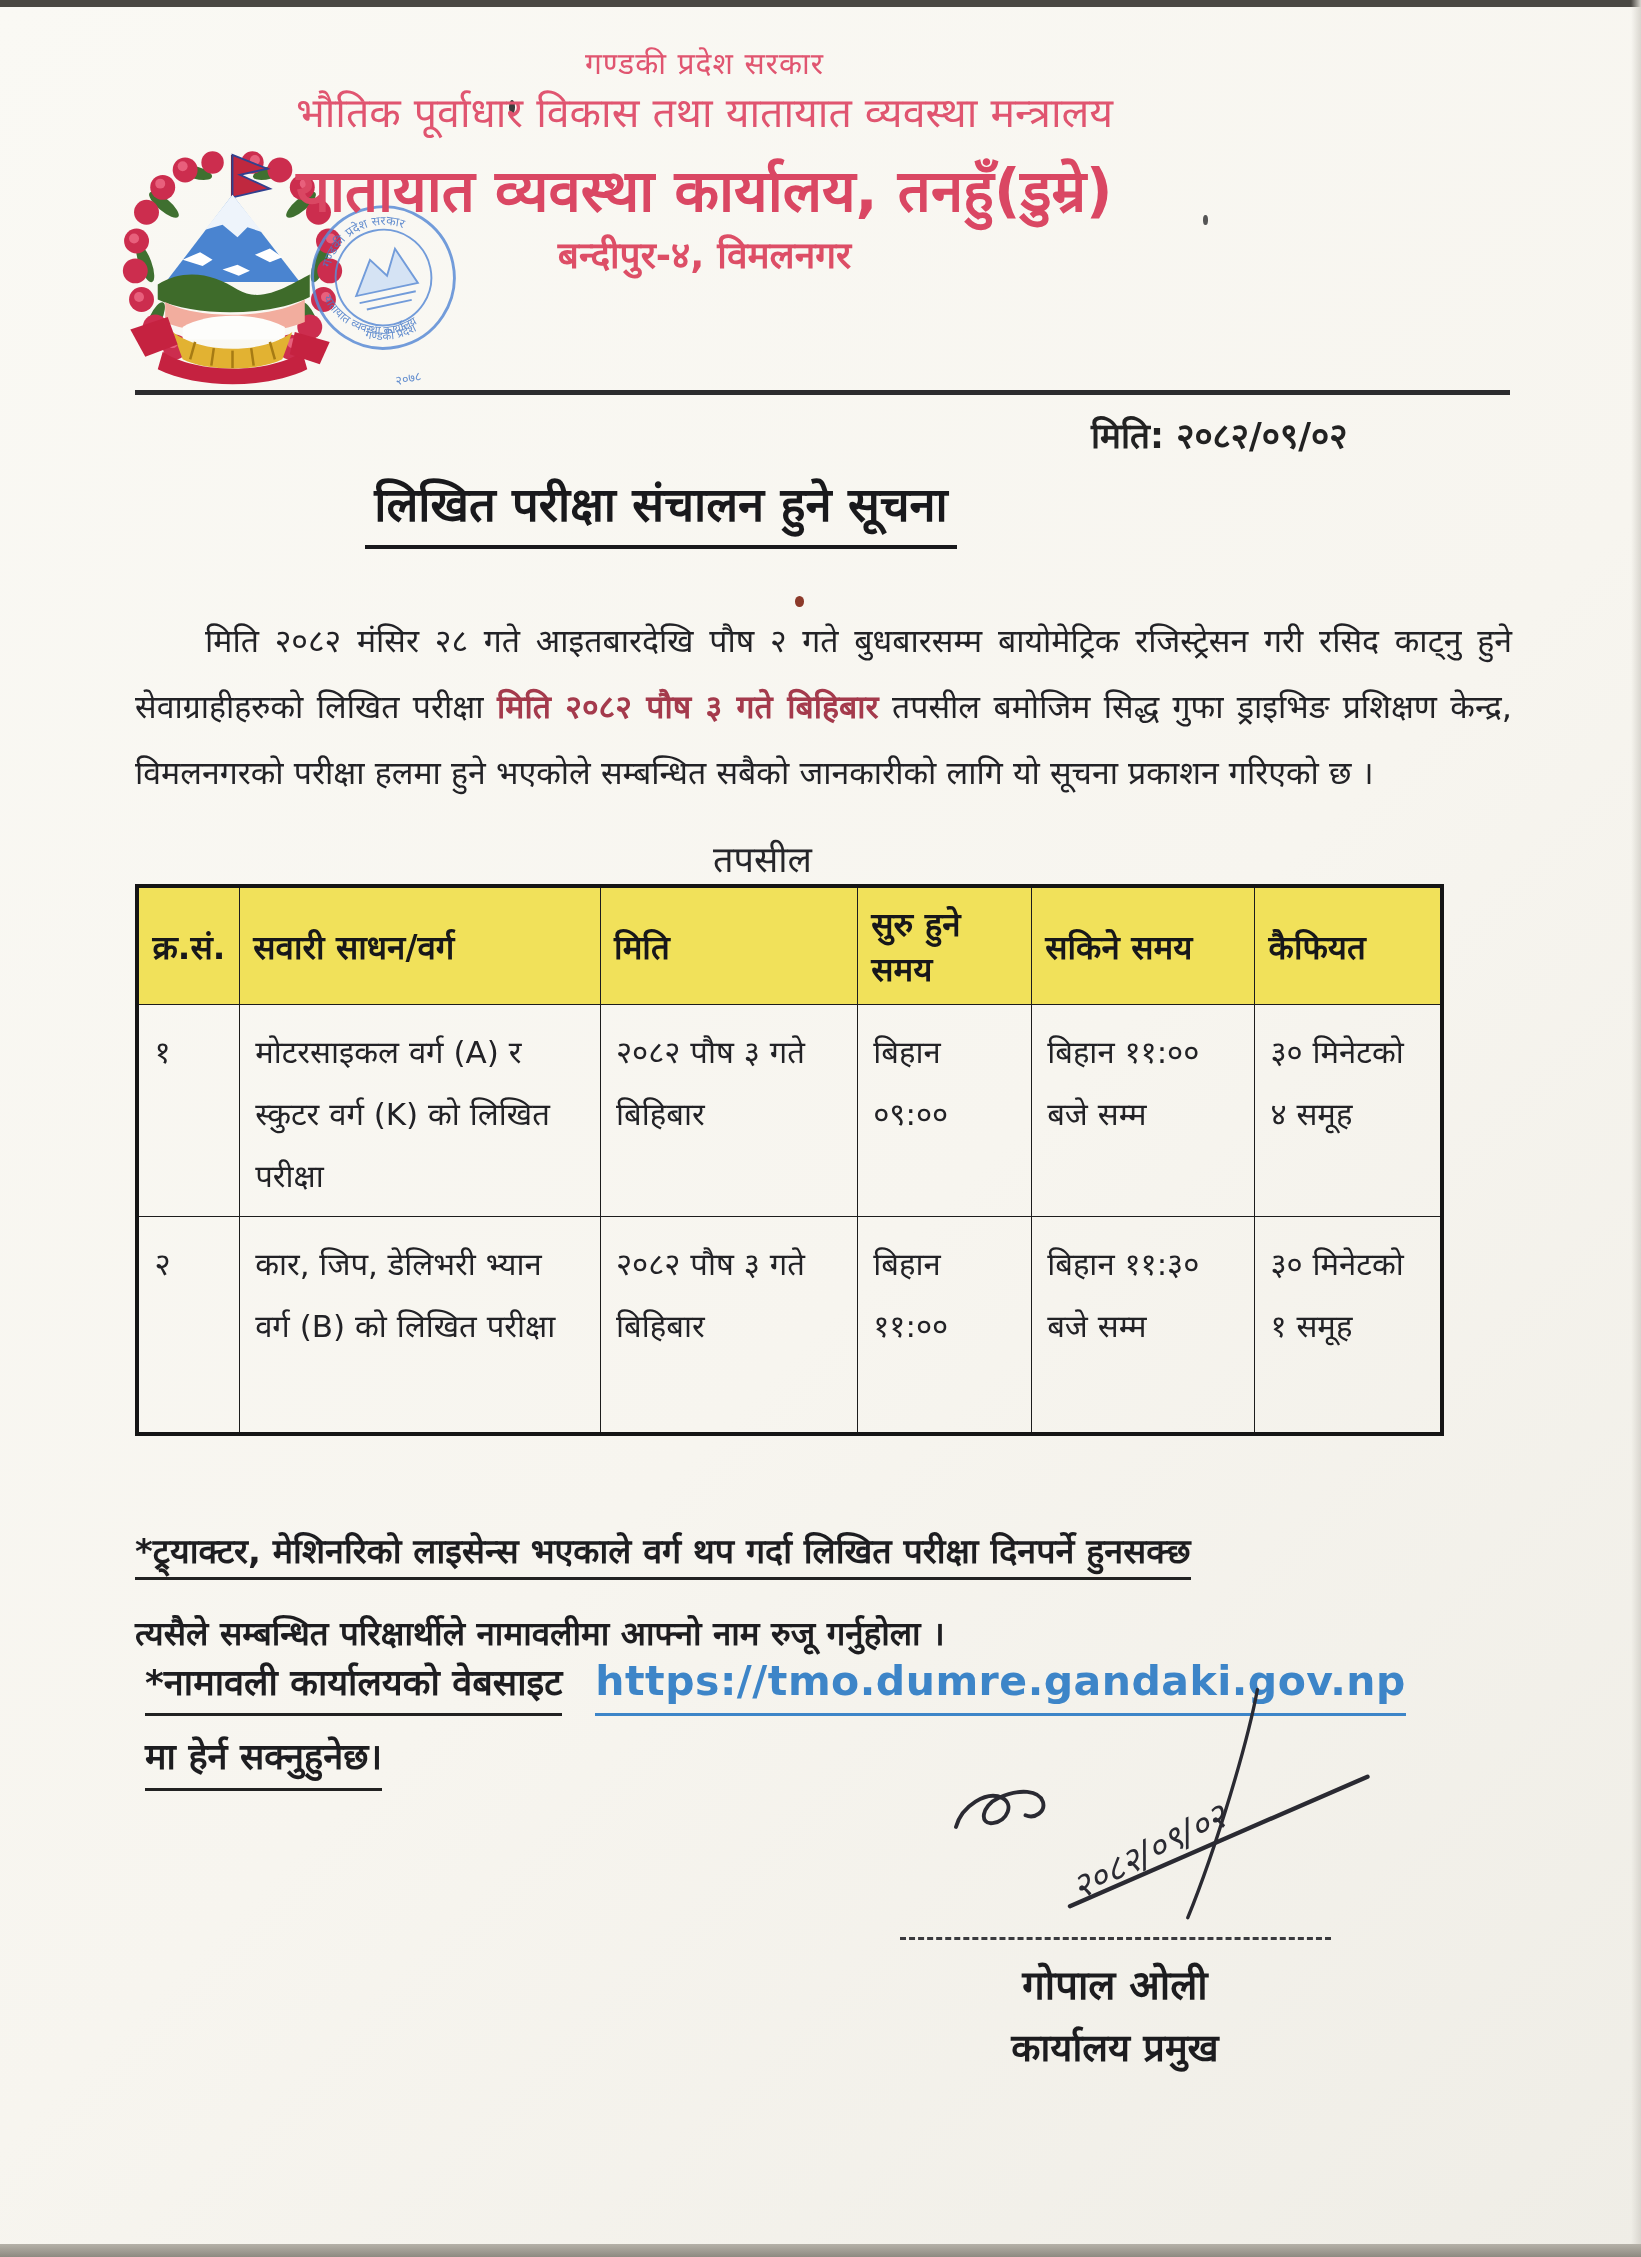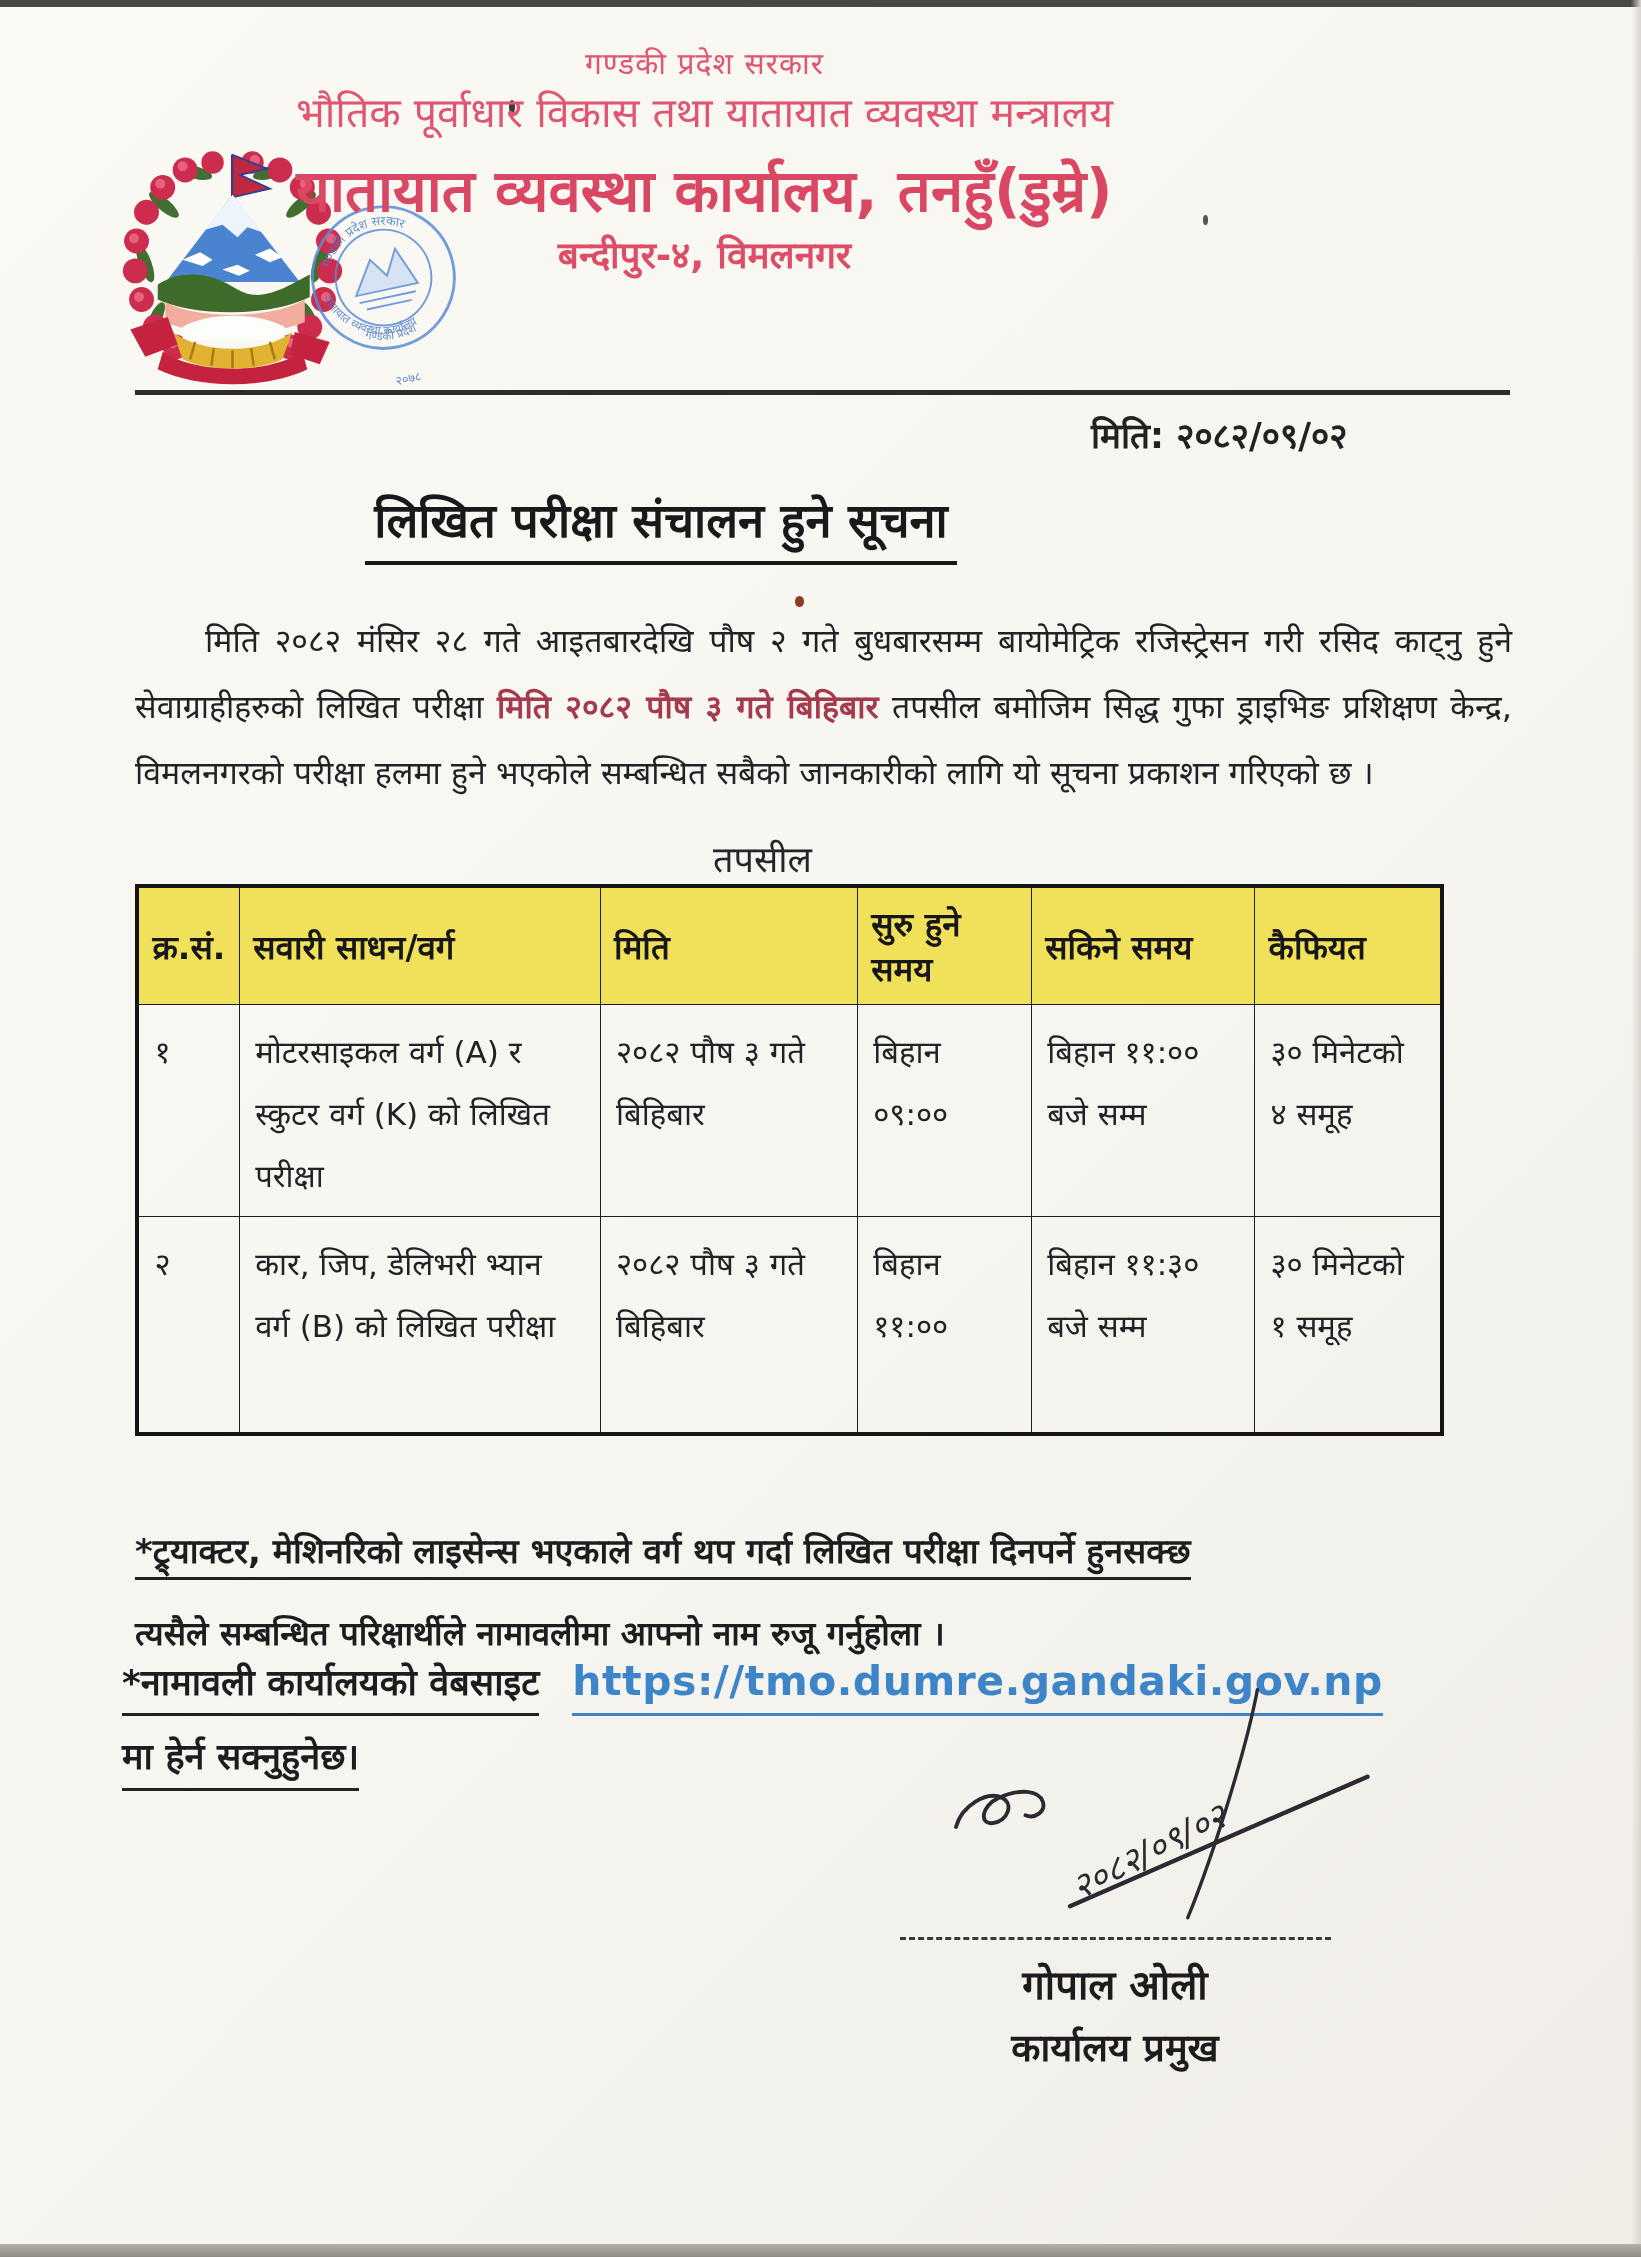--- a/index.html
+++ b/index.html
@@ -25,21 +25,21 @@
   .lh-address{font-size:37px;color:#dd4e66;font-weight:bold;}
 
   .logo{position:absolute;left:106px;top:145px;width:253px;height:243px;}
   .stamp{position:absolute;left:293px;top:177px;width:183px;height:220px;opacity:.85;}
 
   .rule{position:absolute;left:135px;top:390px;width:1375px;height:4.8px;background:#2c2c2e;}
 
   .doc-date{position:absolute;left:1091px;top:411px;width:425px;text-align:left;
     font-size:35px;font-weight:bold;color:#222;}
 
-  .title-wrap{position:absolute;left:135px;top:487px;width:1052px;text-align:center;}
+  .title-wrap{position:absolute;left:135px;top:471px;width:1052px;text-align:center;}
   .title{display:inline-block;font-size:47px;font-weight:bold;color:#19191c;
     border-bottom:4.8px solid #19191c;padding:0 9.7px 9.7px;}
 
   .body-par{position:absolute;left:135px;top:608px;width:1377px;
     font-size:32px;line-height:66px;text-align:justify;text-indent:70px;color:#222226;}
   .red-strong{color:#a43a4c;font-weight:bold;}
 
   .tapsil-wrap{position:absolute;left:135px;top:834px;width:1255px;text-align:center;}
   .tapsil{display:inline-block;font-size:36px;font-weight:normal;border-bottom:3.9px solid #222;padding:0 3.9px 5.8px;}
 
@@ -55,21 +55,21 @@
   th.center{text-align:center;}
 
   .note-par{position:absolute;left:135px;top:1415px;width:1383px;
     font-size:32px;line-height:68px;text-align:justify;font-weight:bold;color:#222226;}
   .note-red{color:#d8485e;}
 
   .tractor{position:absolute;left:135px;top:1527px;width:1383px;font-weight:bold;color:#1d1d20;}
   .tractor-l1{display:inline-block;font-size:34px;border-bottom:3.9px solid #222;padding-bottom:4px;}
   .tractor-l2{margin-top:27px;font-size:33px;line-height:54px;}
 
-  .website{position:absolute;left:122px;top:1657px;width:1383px;color:#1d1d20;}
+  .website{position:absolute;left:145px;top:1657px;width:1383px;color:#1d1d20;}
   .web-black{font-size:36px;font-weight:bold;border-bottom:3.9px solid #222;padding-bottom:9.7px;}
   .web-url{font-size:41px;font-weight:bold;color:#3d85c8;border-bottom:3.9px solid #3d85c8;
     padding-bottom:7.7px;margin-left:33px;letter-spacing:0.5px;}
   .web-suffix{display:inline-block;margin-top:25px;font-size:36px;font-weight:bold;
     border-bottom:3.9px solid #222;padding-bottom:7.7px;}
 
   .sig-svg{position:absolute;left:898px;top:1682px;width:512px;height:257px;}
   .sig-dots{position:absolute;left:900px;top:1937px;width:431px;border-top:3.9px dashed #3a3a3e;}
   .sig-name{position:absolute;left:898px;top:1956px;width:434px;text-align:center;
     font-size:40px;font-weight:bold;color:#1c1c1f;}

